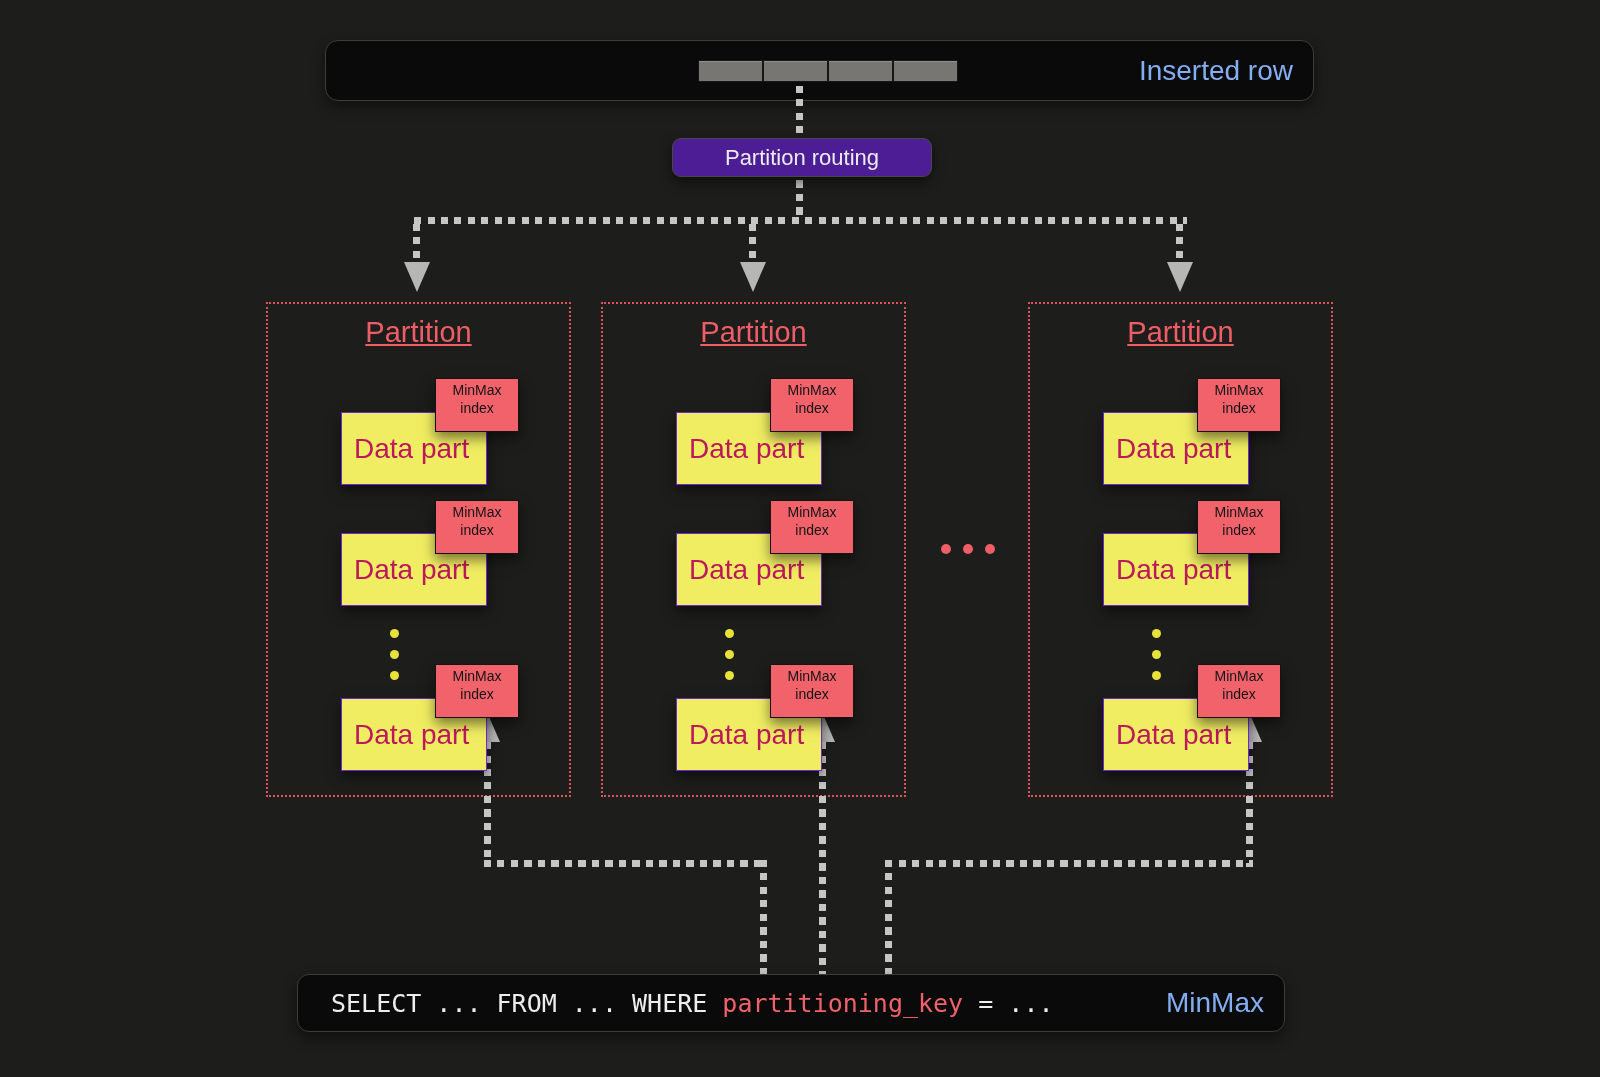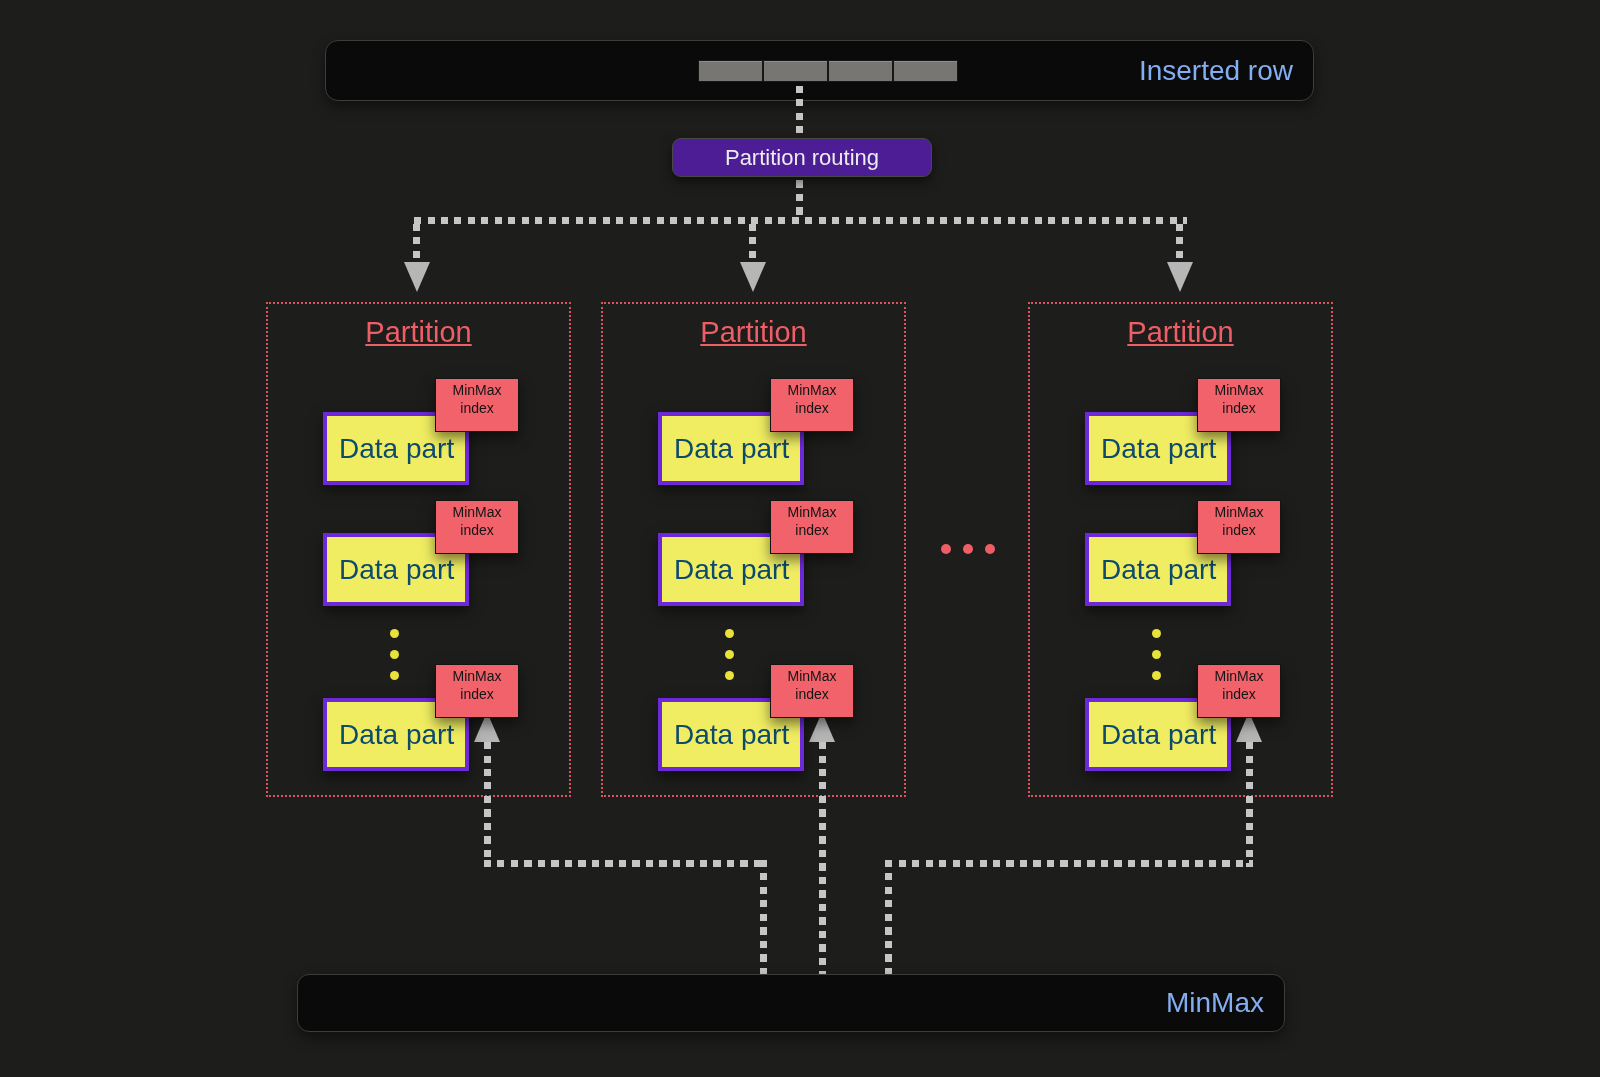--- a/index.html
+++ b/index.html
@@ -31,22 +31,22 @@
 
   
   .partition{position:absolute;top:302px;width:305px;height:495px;box-sizing:border-box;
              border:2px dotted #dd525c;}
   .p1{left:266px;} .p2{left:601px;} .p3{left:1028px;}
   .partition-title{position:absolute;top:12px;left:0;width:100%;text-align:center;
                    color:#ef5d66;font-size:29px;font-weight:500;text-decoration:underline;}
   .minmax{position:absolute;left:167px;width:84px;height:54px;background:#f2626b;border:1px solid #141414;
           box-sizing:border-box;color:#141414;font-size:14px;line-height:1.3;text-align:center;
           padding-top:2px;white-space:pre-line;z-index:3;box-shadow:0 6px 12px rgba(0,0,0,.5);}
-  .datapart{position:absolute;left:55px;width:146px;height:73px;background:#f0ed62;border:4px solid #6d28d9;
-            box-sizing:border-box;color:#0c4a6e;font-size:28px;display:flex;align-items:center;
+  .datapart{position:absolute;left:73px;width:146px;height:73px;background:#f0ed62;border:1px solid #6d28d9;
+            box-sizing:border-box;color:#be185d;font-size:28px;display:flex;align-items:center;
             padding-left:12px;z-index:2;box-shadow:0 6px 12px rgba(0,0,0,.5);}
   .mm1{top:74px;} .dp1{top:108px;}
   .mm2{top:196px;} .dp2{top:229px;}
   .mm3{top:360px;} .dp3{top:394px;}
   .vdots{position:absolute;left:122px;top:325px;}
   .vdots i{display:block;width:9px;height:9px;border-radius:50%;background:#e8e23b;margin-bottom:12px;}
   #gap-dots{position:absolute;left:941px;top:544px;display:flex;z-index:1;}
   #gap-dots i{display:block;width:10px;height:10px;border-radius:50%;background:#ef5d66;margin-right:12px;}
 
   
@@ -171,16 +171,17 @@
         <i></i>
         <i></i>
       </div>
     <div class="minmax mm3">MinMax
 index</div>
     <div class="datapart dp3">Data part</div>
   </div>
 
 
   <div class="big-box" id="query-box">
+    <div id="query-code"><span>SELECT ... FROM ... WHERE </span><span class="key">partitioning_key</span><span> = ...</span></div>
     <div class="box-caption">MinMax</div>
   </div>
 
 </div>
 
 </body></html>

